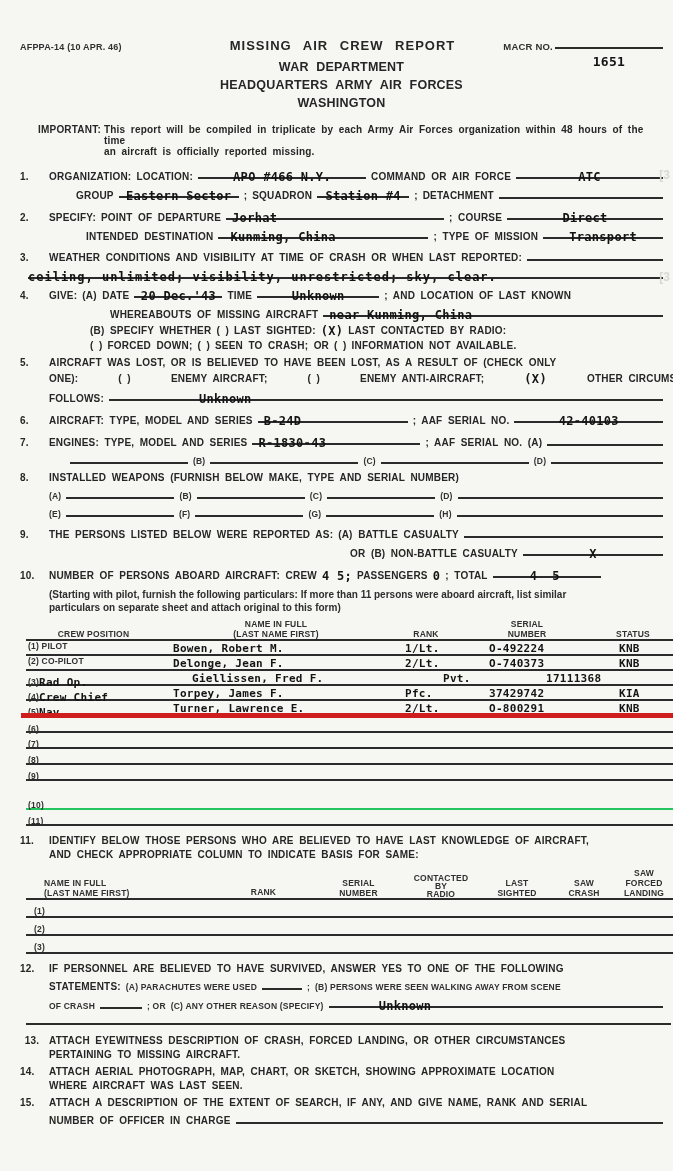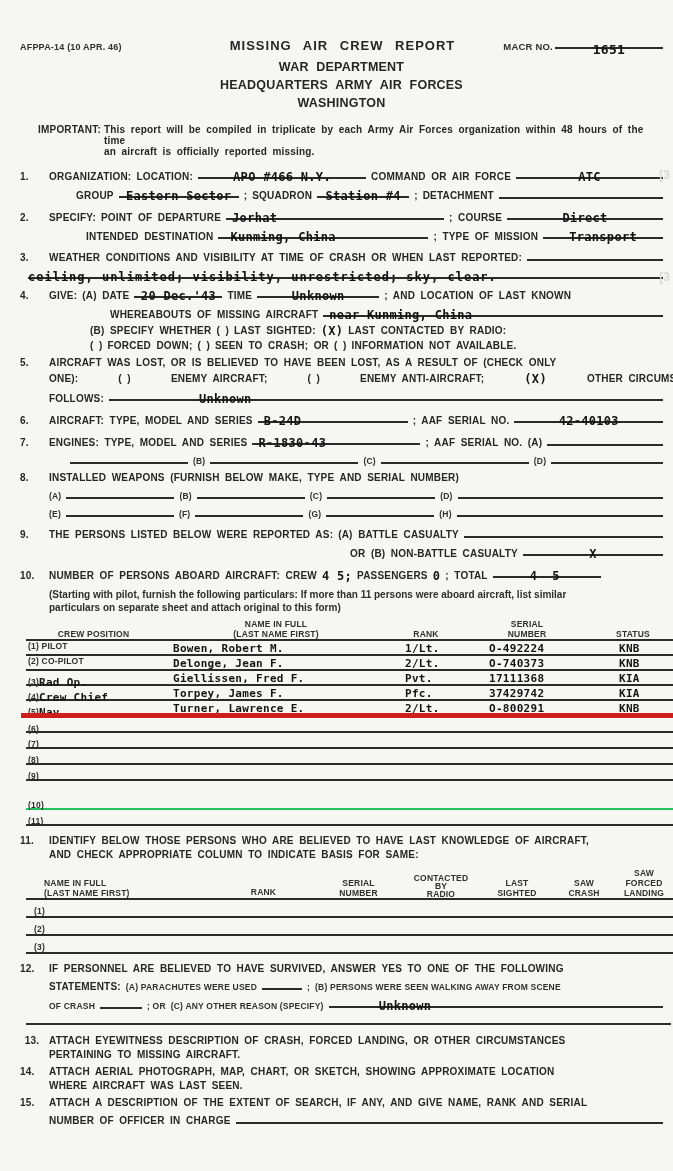--- a/index.html
+++ b/index.html
@@ -35,21 +35,21 @@
 </head>
 <body>
 
 <div class="page">
 
   <div style="display:flex; align-items:baseline;">
     <span class="p9" style="font-size:9px;">AFPPA-14 (10 APR. 46)</span>
     <span class="p" style="margin-left:108px; font-size:13px; letter-spacing:1px; word-spacing:7px;">MISSING AIR CREW REPORT</span>
     <span class="p9" style="margin-left:48px; font-size:9.5px;">MACR NO.</span>
     <span class="blank" style="width:108px; margin-left:2px;">
-      <span class="t" style="font-size:13px; top:4px;">1651</span>
+      <span class="t" style="font-size:13px; top:16px;">1651</span>
     </span>
   </div>
   <div class="p hdr-center" style="font-size:12.5px; margin-top:7px; word-spacing:4px;">WAR DEPARTMENT</div>
   <div class="p hdr-center" style="font-size:12.5px; margin-top:4px; word-spacing:4px;">HEADQUARTERS ARMY AIR FORCES</div>
   <div class="p hdr-center" style="font-size:12.5px; margin-top:4px;">WASHINGTON</div>
 
   <div style="display:flex; margin-top:14px;">
     <span class="p" style="flex:0 0 66px; margin-left:18px;">IMPORTANT:</span>
     <span class="p" style="font-weight:bold;">
       <span>This report will be compiled in triplicate by each Army Air Forces organization within 48 hours of the time</span><br>
@@ -244,21 +244,21 @@
       <span class="t t-sm" style="padding-left:28px;">O-492224</span>
       <span class="t t-sm" style="padding-left:26px;">KNB</span>
     </div>
     <div class="grid" style="grid-template-columns:135px 230px 70px 132px 80px; border-bottom:2px solid #2b2b2b; height:15px;">
       <span class="p9" style="padding-left:2px;"><span>(2)</span> <span>CO-PILOT</span></span>
       <span class="t t-sm" style="padding-left:12px;">Delonge, Jean F.</span>
       <span class="t t-sm" style="padding-left:14px;">2/Lt.</span>
       <span class="t t-sm" style="padding-left:28px;">O-740373</span>
       <span class="t t-sm" style="padding-left:26px;">KNB</span>
     </div>
-    <div class="grid" style="grid-template-columns:135px 230px 70px 132px 80px; border-bottom:2px solid #2b2b2b; height:15px;">
+    <div class="grid" style="grid-template-columns:135px 230px 70px 132px 80px; border-bottom:2px solid #2b2b2b; height:15px;gap:19px;">
       <span style="padding-left:2px;"><span class="p9">(3)</span><span class="t t-sm">Rad Op.</span></span>
       <span class="t t-sm" style="padding-left:12px;">Giellissen, Fred F.</span>
       <span class="t t-sm" style="padding-left:14px;">Pvt.</span>
       <span class="t t-sm" style="padding-left:28px;">17111368</span>
       <span class="t t-sm" style="padding-left:26px;">KIA</span>
     </div>
     <div class="grid" style="grid-template-columns:135px 230px 70px 132px 80px; border-bottom:2px solid #2b2b2b; height:15px;">
       <span style="padding-left:2px;"><span class="p9">(4)</span><span class="t t-sm">Crew Chief</span></span>
       <span class="t t-sm" style="padding-left:12px;">Torpey, James F.</span>
       <span class="t t-sm" style="padding-left:14px;">Pfc.</span>

